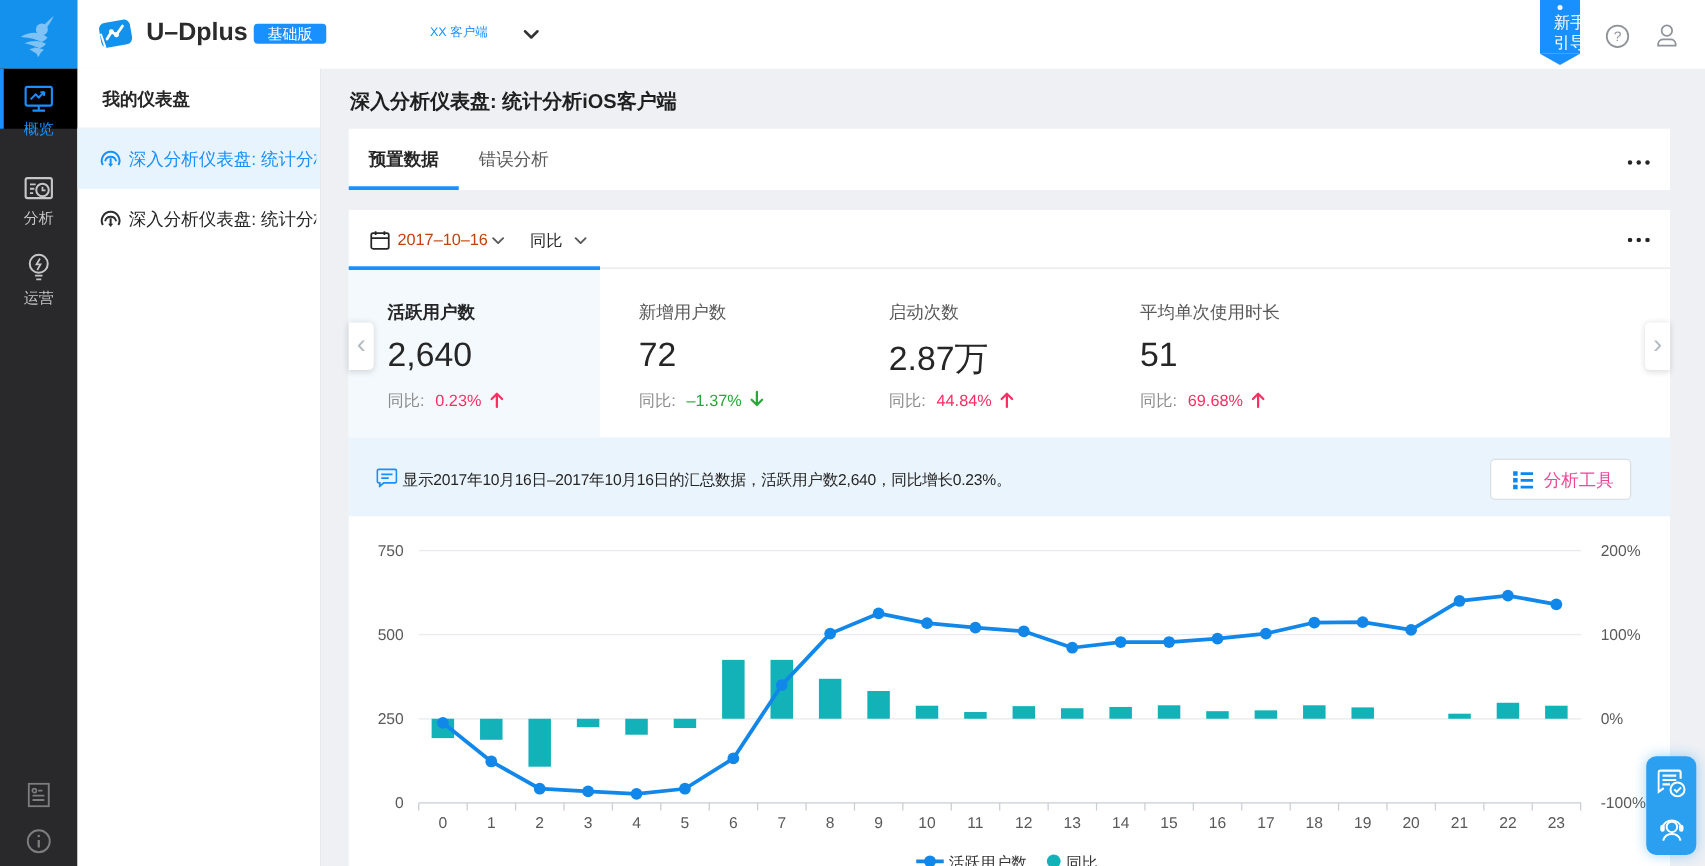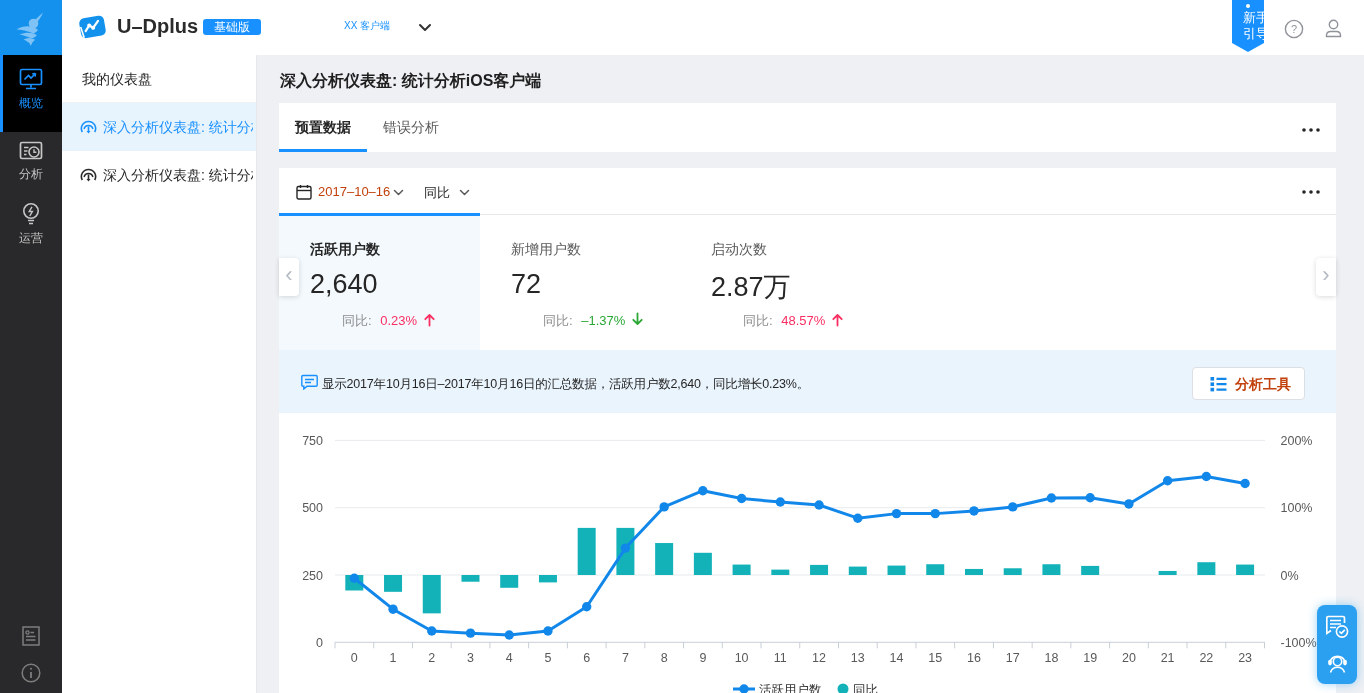--- a/index.html
+++ b/index.html
@@ -22,21 +22,21 @@
 
 #nav { position:absolute; left:0; top:55px; width:62px; height:638px; background:#29292b; }
 #nav .item { position:absolute; left:0; width:62px; text-align:center; }
 #nav .item.active { background:#000; }
 #nav .item.active:before { content:""; position:absolute; left:0; top:0; width:3px; height:100%; background:#1890ff; }
 #nav .item .lbl { font-size:12px; color:#c6c6c6; position:absolute; width:62px; text-align:center; }
 #nav .item.active .lbl { color:#1890ff; }
 
 
 #side2 { position:absolute; left:62px; top:55px; width:195px; height:638px; background:#fff; border-right:1px solid #e6e8eb; }
-#side2 .head { height:48px; line-height:48px; padding-left:20px; font-size:14px; color:#262626; border-bottom:1px solid #eef0f2; }
+#side2 .head { height:48px; line-height:48px; padding-left:20px; font-size:14px; color:#262626; border-bottom:1px solid #eef0f2;font-weight:bold; }
 #side2 .item { position:relative; height:48px; }
 #side2 .item.sel { background:#e8f4fd; }
 #side2 .item svg { position:absolute; left:18px; top:16px; }
 #side2 .item .txt { position:absolute; left:41px; top:16px; width:150px; height:17px; font-size:14px; color:#262626; white-space:nowrap; overflow:hidden; }
 #side2 .item.sel .txt { color:#1890ff; }
 
 
 #title { position:absolute; left:280px; top:71px; font-size:16px; font-weight:bold; color:#1f1f1f; }
 #tabcard { position:absolute; left:279px; top:103px; width:1057px; height:49px; background:#fff;padding-left:16px; }
 .tab1 { position:absolute; left:16px; top:16px; font-size:14px; font-weight:bold; color:#262626; }
@@ -51,35 +51,35 @@
 #divider { position:absolute; left:0; top:46px; width:1057px; height:1px; background:#e8e8e8; }
 #bluetop { position:absolute; left:0px; top:45px; width:201px; height:3px; background:#1890ff; }
 
 
 #cards { position:absolute; left:0; top:48px; width:1057px; height:134px; }
 .scard { position:absolute; top:0; height:134px; width:200px; }
 .scard .h { position:absolute; left:31px; top:25px; font-size:14px; color:#595959; }
 .scard.sel { background:#f3f9fd; }
 .scard.sel .h { font-weight:bold; color:#262626; }
 .scard .v { position:absolute; left:31px; top:53px; font-size:27px; color:#262626; }
-.scard .t { position:absolute; left:31px; top:96px; font-size:13px; color:#8c8c8c;margin-left:32px; }
+.scard .t { position:absolute; left:31px; top:96px; font-size:13px; color:#8c8c8c; }
 .scard .t .val { margin-left:5px; }
 .up { color:#f92f62; }
 .down { color:#2aa735; }
 .aup { margin-left:7px; vertical-align:-2px; }
 
 .chev { position:absolute; width:20px; height:38px; background:#fff; box-shadow:0 1px 5px rgba(0,0,0,0.15); color:#b4bac2; font-size:22px; line-height:34px; text-align:center; }
 #chevL { left:0px; top:42px; border-radius:0 4px 4px 0; }
 #chevR { right:0px; top:42px; border-radius:4px 0 0 4px; }
 
 
 #infobar { position:absolute; left:0; top:182px; width:1057px; height:63px; background:#eaf4fd;text-align:center; }
 #infotext { position:absolute; left:43px; top:26px; font-size:12.5px; color:#262626; letter-spacing:-0.2px; }
 #toolbtn { position:absolute; right:31px; top:17px; width:113px; height:33px; background:#fff; border:1px solid #dcdfe3; border-radius:4px; }
-#toolbtn span { position:absolute; left:42px; top:8px; font-size:14px; color:#c2410c;font-weight:bold; }
+#toolbtn span { position:absolute; left:42px; top:8px; font-size:14px; color:#ec4899; }
 
 
 #chart { position:absolute; left:0; top:245px; width:1057px; height:280px; }
 
 
 #floatbtn { position:absolute; left:1317px; top:605px; width:40px; height:79px; background:#2b9ff0; border-radius:8px; box-shadow:0 0 10px rgba(43,159,240,0.45); }
 </style>
 </head>
 <body>
 
@@ -119,21 +119,21 @@
     <circle cx="10" cy="10" r="8.6" fill="none" stroke="#8f9399" stroke-width="1.4"></circle>
     <text x="10" y="14.2" font-size="11" fill="#8f9399" text-anchor="middle" font-family="Liberation Sans">?</text>
   </svg>
   <svg class="abs" style="left:1324px;top:18px" width="19" height="21" viewBox="0 0 19 21">
     <circle cx="9.5" cy="6.5" r="4.2" fill="none" stroke="#8f9399" stroke-width="1.4"></circle>
     <path d="M2.5 18.5 L2.5 17 A4 4 0 0 1 6.5 13.5 L12.5 13.5 A4 4 0 0 1 16.5 17 L16.5 18.5 Z" fill="none" stroke="#8f9399" stroke-width="1.4"></path>
   </svg>
 </div>
 
 <div id="nav">
-  <div class="item active" style="top:0;height:77px">
+  <div class="item active" style="top:0;height:48px">
     <svg class="abs" style="left:19px;top:13px" width="24" height="23" viewBox="0 0 24 23">
       <rect x="1.5" y="1.5" width="21" height="15" rx="1.5" fill="none" stroke="#1890ff" stroke-width="1.7"></rect>
       <polyline points="5.5,11.5 9.5,7.5 12,10 16.5,5.5" fill="none" stroke="#1890ff" stroke-width="1.6"></polyline>
       <path d="M16.5,5.5 l-3.2,0.4 M16.5,5.5 l-0.4,3.2" stroke="#1890ff" stroke-width="1.6" fill="none"></path>
       <path d="M12 16.5 L12 19.5 M7 20.5 L17 20.5" stroke="#1890ff" stroke-width="1.7"></path>
     </svg>
     <div class="lbl" style="top:40px">概览</div>
   </div>
   <div class="item" style="top:64px;height:63px">
     <svg class="abs" style="left:19px;top:21px" width="24" height="23" viewBox="0 0 24 23">
@@ -234,21 +234,28 @@
     <div class="scard" style="left:201px">
       <div class="h">新增用户数</div>
       <div class="v">72</div>
       <div class="t">同比: <span class="down val">–1.37%</span><svg class="aup" width="11" height="15" viewBox="0 0 11 15">
             <path d="M5.5 1.5 L5.5 12 M1.3 7.8 L5.5 12 L9.7 7.8" fill="none" stroke="#2aa735" stroke-width="1.8" stroke-linecap="round" stroke-linejoin="round"></path>
           </svg></div>
     </div>
     <div class="scard" style="left:401px">
       <div class="h">启动次数</div>
       <div class="v">2.87万</div>
-      <div class="t">同比: <span class="up val">48.57%</span><svg class="aup" width="11" height="15" viewBox="0 0 11 15">
+      <div class="t">同比: <span class="up val">44.84%</span><svg class="aup" width="11" height="15" viewBox="0 0 11 15">
+            <path d="M5.5 13.5 L5.5 3 M1.3 7.2 L5.5 3 L9.7 7.2" fill="none" stroke="#f92f62" stroke-width="1.8" stroke-linecap="round" stroke-linejoin="round"></path>
+          </svg></div>
+    </div>
+    <div class="scard" style="left:602px">
+      <div class="h">平均单次使用时长</div>
+      <div class="v">51</div>
+      <div class="t">同比: <span class="up val">69.68%</span><svg class="aup" width="11" height="15" viewBox="0 0 11 15">
             <path d="M5.5 13.5 L5.5 3 M1.3 7.2 L5.5 3 L9.7 7.2" fill="none" stroke="#f92f62" stroke-width="1.8" stroke-linecap="round" stroke-linejoin="round"></path>
           </svg></div>
     </div>
     <div class="chev" id="chevL">‹</div>
     <div class="chev" id="chevR">›</div>
   </div>
 
   <div id="infobar">
     <svg class="abs" style="left:22px;top:24px" width="17" height="16" viewBox="0 0 17 16">
       <path d="M2 1.5 L15 1.5 A1.2 1.2 0 0 1 16.2 2.7 L16.2 11 A1.2 1.2 0 0 1 15 12.2 L6 12.2 L2.8 15 L2.8 12.2 L2 12.2 A1.2 1.2 0 0 1 0.8 11 L0.8 2.7 A1.2 1.2 0 0 1 2 1.5 Z" fill="none" stroke="#1890ff" stroke-width="1.4"></path>

